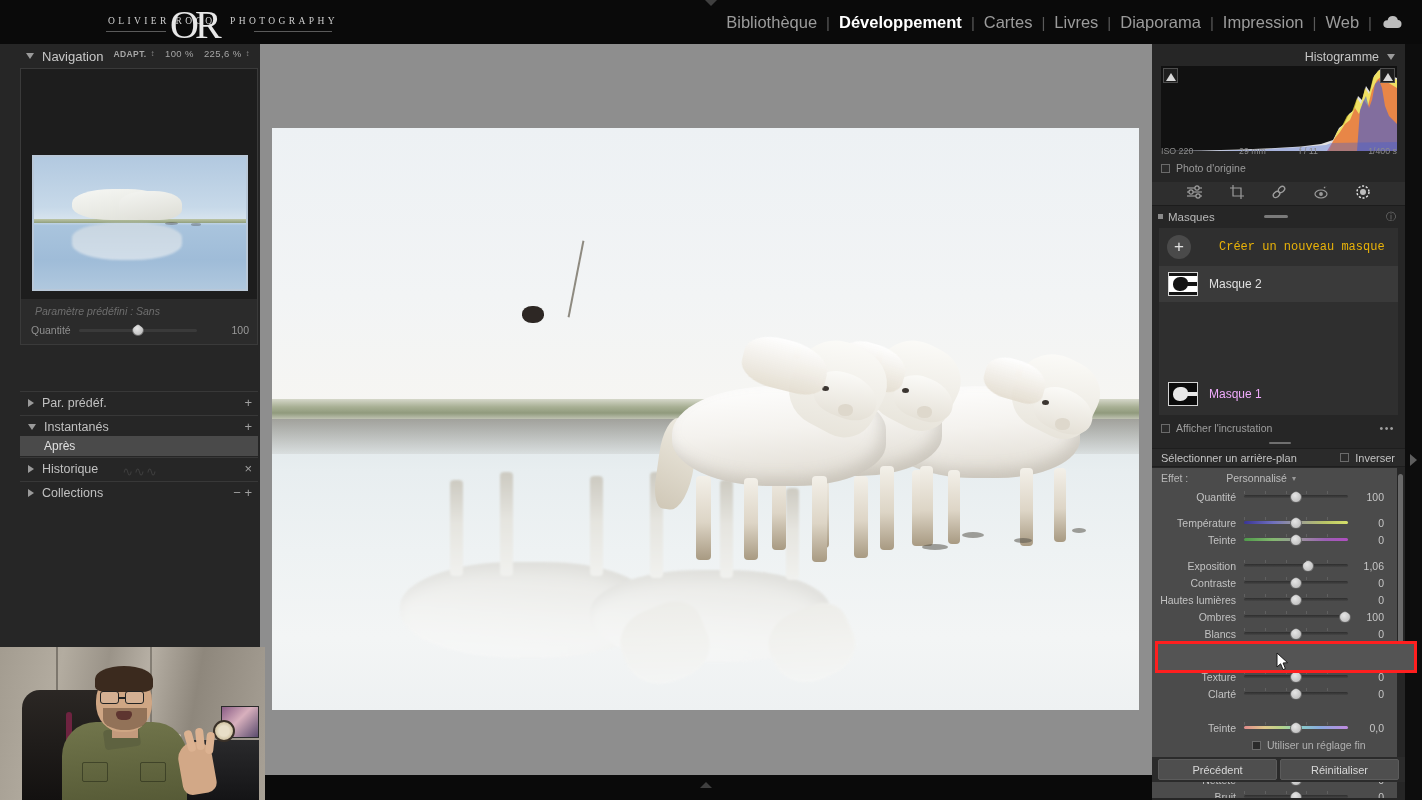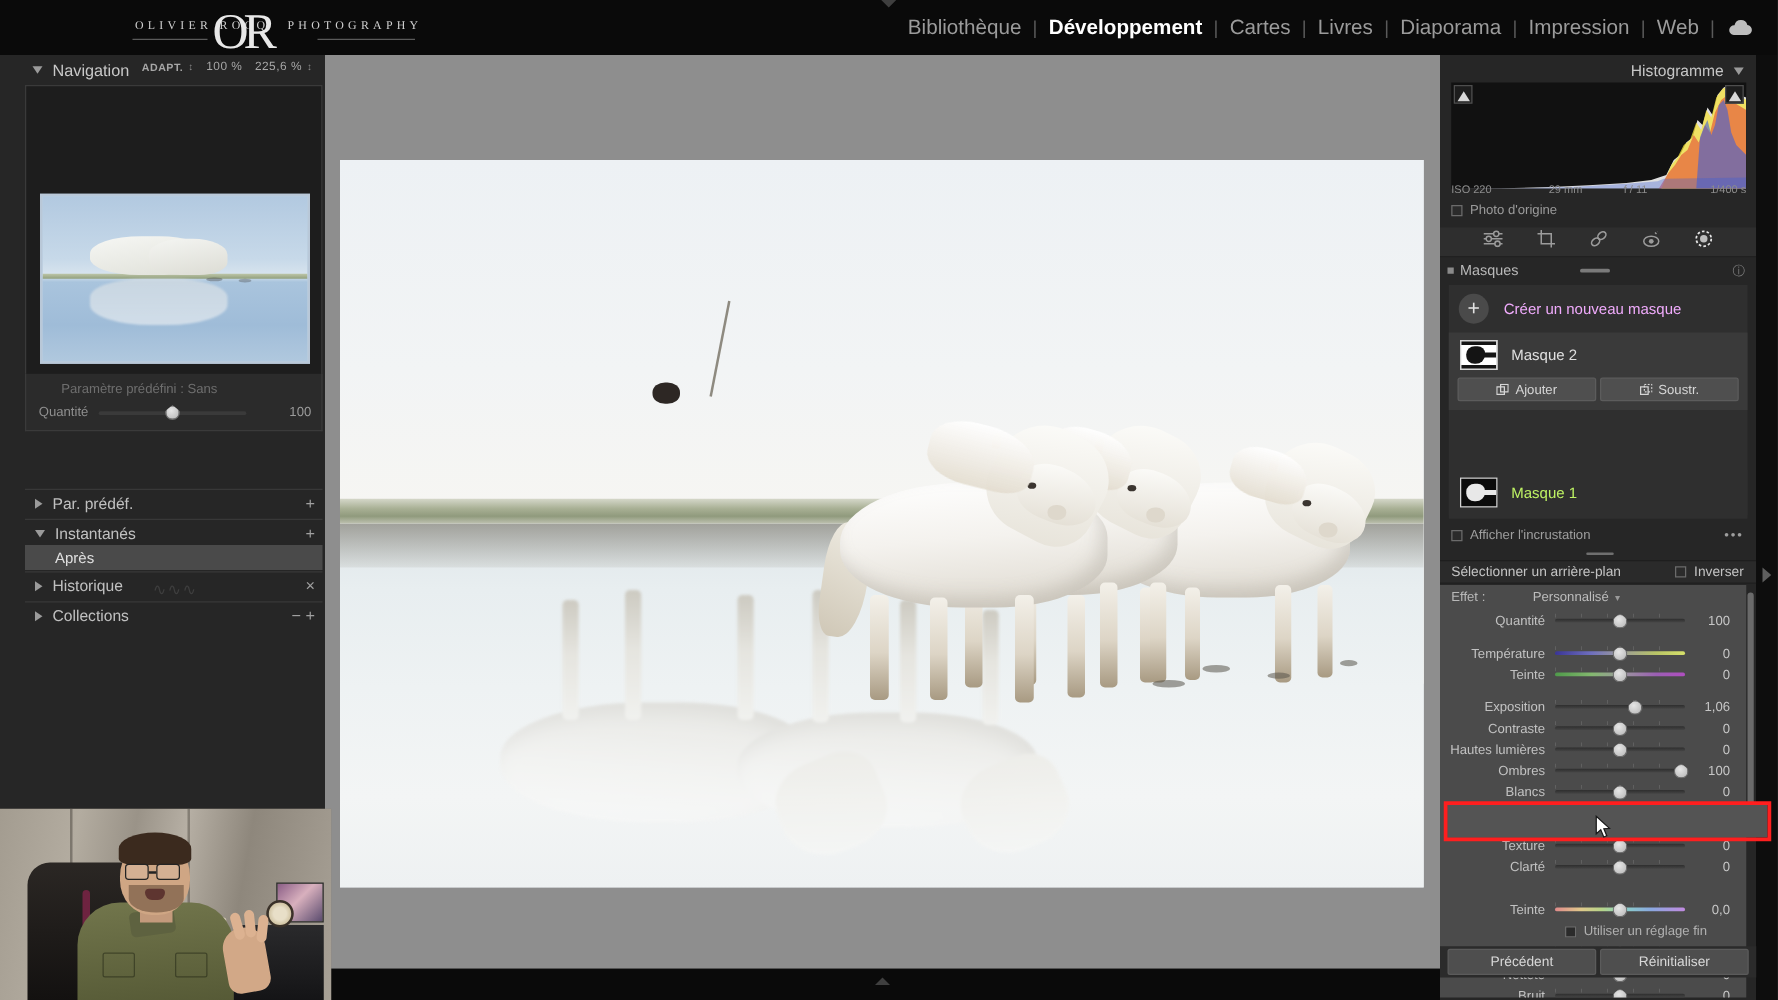--- a/index.html
+++ b/index.html
@@ -88,21 +88,21 @@
   }
   .nav-thumb {
     position: absolute; left: 11px; top: 86px; width: 216px; height: 136px;
     border: 2px solid #b9c8d8; overflow: hidden; background: #b9cfe2;
   }
   .preset-box {
     position: absolute; left: 20px; top: 255px; width: 238px; height: 46px;
     background: #2b2b2b; border: 1px solid #3a3a3a; border-top: none;
   }
   .preset-label {
-    position: absolute; left: 28px; top: 6px; font-size: 10.5px; color: #6e6e6e;
+    position: absolute; left: 14px; top: 6px; font-size: 10.5px; color: #6e6e6e; font-style: italic;
   }
   .preset-row {
     position: absolute; left: 10px; top: 25px; right: 8px;
     display: flex; align-items: center; font-size: 10.5px; color: #8f8f8f;
   }
   .preset-row .lbl { width: 48px; }
   .preset-row .val { margin-left: auto; color: #9b9b9b; }
 
   .sect {
     position: absolute; left: 20px; width: 238px; height: 22px;
@@ -297,41 +297,41 @@
   }
   .new-mask {
     position: absolute; left: 0; top: 0; width: 239px; height: 38px;
     display: flex; align-items: center; cursor: pointer;
   }
   .plus-circ {
     width: 24px; height: 24px; border-radius: 50%; background: #4a4a4a;
     margin-left: 8px; display: flex; align-items: center; justify-content: center;
     color: #e2e2e2; font-size: 17px; line-height: 0;
   }
-  .new-mask-lbl { margin-left: 12px; color: #f0abfc; font-size: 12px; }
+  .new-mask-lbl { margin-left: 28px; color: #eab308; font-size: 12px; font-family: Liberation Mono, monospace; }
 
   .mask-card {
     position: absolute; left: 0; width: 239px; background: #3a3a3a; cursor: pointer;
   }
   .mask-row { display: flex; align-items: center; height: 36px; }
   .mask-thumb {
     width: 30px; height: 24px; margin-left: 9px; border: 1.5px solid #d4d4d4;
     position: relative; overflow: hidden;
   }
   .mask-thumb.lightbg { background: #ffffff; }
   .mask-thumb.darkbg { background: #0b0b0b; }
   .mask-blob {
     position: absolute; left: 4px; top: 4px; width: 15px; height: 14px;
     border-radius: 46% 40% 50% 44%;
   }
   .mask-blob.dark { background: #141414; }
   .mask-blob.light { background: #e8e8e8; }
   .mask-tail { position: absolute; width: 11px; height: 4px; left: 17px; top: 9px; }
   .mask-name { margin-left: 11px; font-size: 12px; color: #e0e0e0; }
-  .mask-name.dim { color: #bef264; text-align: center; }
+  .mask-name.dim { color: #f0abfc; text-align: center; }
 
   .sub-row { display: flex; align-items: center; height: 28px; padding-left: 29px; }
   .sub-thumb {
     width: 20px; height: 17px; border: 1.5px solid #d4d4d4; background: #4c5670;
     position: relative; overflow: hidden;
   }
   .sub-thumb i { position:absolute; left:4px; top:3px; width:10px; height:10px; background:#aab6cc; }
   .sub-name { margin-left: 10px; font-size: 11px; color: #dcdcdc; }
 
   .addsub { display: flex; gap: 3px; padding: 0 7px 7px 7px; }
@@ -740,36 +740,20 @@
       <div class="mask-card" style="top:38px;">
         <div class="mask-row">
           <span class="mask-thumb lightbg">
             <span class="mask-blob dark"></span>
             <span class="mask-tail" style="background:#141414;"></span>
             <span style="position:absolute;left:0;top:0;width:100%;height:3px;background:#141414;"></span>
             <span style="position:absolute;left:0;bottom:0;width:100%;height:3px;background:#141414;"></span>
           </span>
           <span class="mask-name">Masque 2</span>
         </div>
-        <div class="addsub">
-          <button>
-            <svg width="10" height="10" viewBox="0 0 10 10">
-                <rect x="0.5" y="2.5" width="6" height="6" fill="none" stroke="#d6d6d6"></rect>
-                <rect x="3.5" y="0.5" width="6" height="6" fill="none" stroke="#d6d6d6"></rect>
-              </svg>
-            <span>Ajouter</span>
-          </button>
-          <button>
-            <svg width="10" height="10" viewBox="0 0 10 10">
-                <rect x="0.5" y="2.5" width="6" height="6" fill="none" stroke="#d6d6d6"></rect>
-                <rect x="3.5" y="0.5" width="6" height="6" fill="none" stroke="#d6d6d6" stroke-dasharray="1.5 1.2"></rect>
-              </svg>
-            <span>Soustr.</span>
-          </button>
-        </div>
       </div>
 
       <div class="mask-card" style="top:148px;background:#2f2f2f;">
         <div class="mask-row">
           <span class="mask-thumb darkbg">
             <span class="mask-blob light"></span>
             <span class="mask-tail" style="background:#e8e8e8;"></span>
           </span>
           <span class="mask-name dim">Masque 1</span>
         </div>

